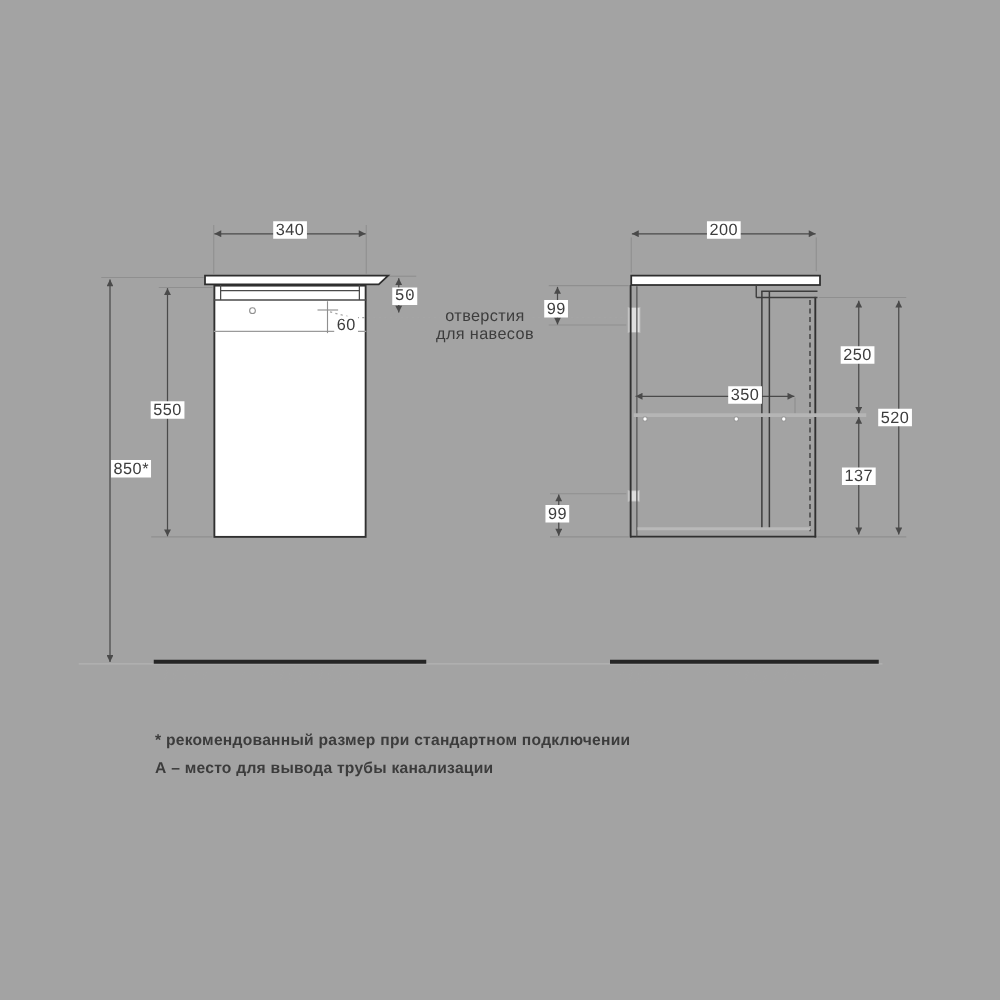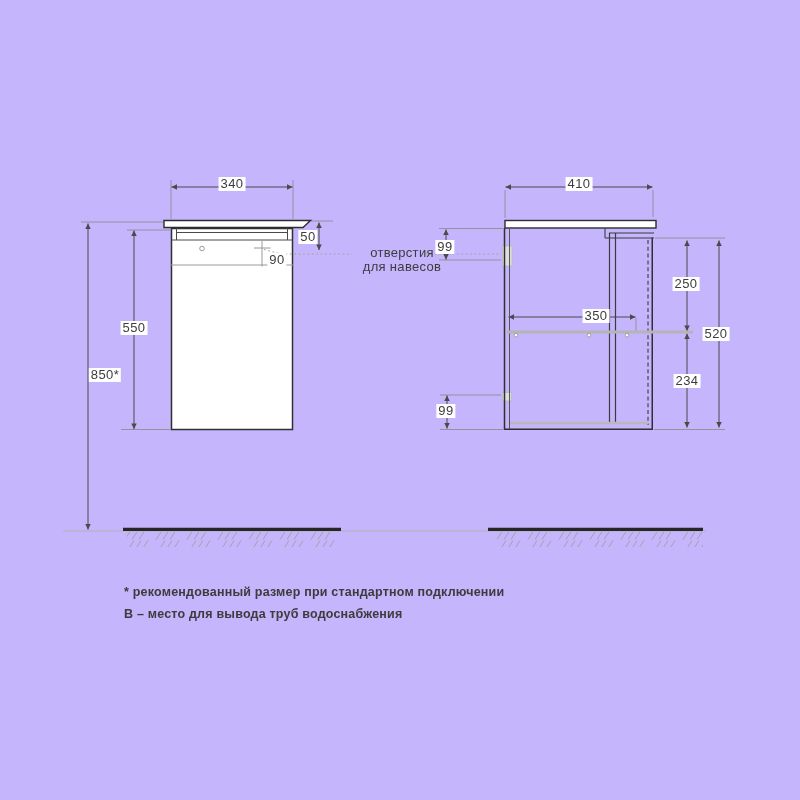--- a/index.html
+++ b/index.html
@@ -1,30 +1,30 @@
 <!DOCTYPE html>
 <html><head>
 <meta charset="utf-8">
 <style>
   html,body{margin:0;padding:0;background:#ffffff;}
   #stage{
-    position:relative;width:800px;height:800px;background:#c4b5fd;overflow:hidden;
+    position:relative;width:800px;height:800px;background:#a3a3a3;overflow:hidden;
     font-family:"Liberation Sans","DejaVu Sans",sans-serif;
   }
   #stage svg{position:absolute;left:0;top:0;}
   .dim-label{
     position:absolute;transform:translate(-50%,-50%);
     background:#ffffff;padding:0 2px;
     font-size:13px;letter-spacing:0.4px;color:#3d3d3d;white-space:nowrap;
     z-index:5;line-height:14px;
   }
   .callout{
     position:absolute;left:388px;top:260px;transform:translate(-50%,-50%);
     text-align:center;font-size:13px;line-height:14px;letter-spacing:0.3px;
-    color:#3d3d3d;white-space:nowrap;z-index:5;margin-left:14px;
+    color:#3d3d3d;white-space:nowrap;z-index:5;
   }
   .notes{
     position:absolute;left:124px;top:581px;z-index:5;
     font-size:12.5px;line-height:22px;letter-spacing:0.2px;color:#3c3c3c;font-weight:bold;
   }
   .note-line{white-space:nowrap;}
 </style>
 </head>
 <body>
 
@@ -138,36 +138,36 @@
     <g>
       <line x1="63" y1="531" x2="706" y2="531" stroke="#b3b3b3" stroke-width="1"></line>
       <line x1="123" y1="529.4" x2="341" y2="529.4" stroke="#262626" stroke-width="3.2"></line>
       <line x1="488" y1="529.4" x2="703" y2="529.4" stroke="#262626" stroke-width="3.2"></line>
       <rect x="127" y="532" width="212" height="15" fill="url(#hatch)"></rect>
       <rect x="491" y="532" width="212" height="15" fill="url(#hatch)"></rect>
     </g>
   </svg>
 
   <div class="dim-label" style="left:232px;top:184px;">340</div>
-  <div class="dim-label" style="left:308px;top:237px;">50</div>
-  <div class="dim-label" style="left:277px;top:260px;">90</div>
+  <div class="dim-label" style="left:324px;top:237px;font-family:Liberation Mono, monospace;">50</div>
+  <div class="dim-label" style="left:277px;top:260px;">60</div>
   <div class="dim-label" style="left:134px;top:328px;text-align:center;">550</div>
   <div class="dim-label" style="left:89px;top:375px;margin-left:16px;">850*</div>
 
-  <div class="dim-label" style="left:579px;top:184px;">410</div>
+  <div class="dim-label" style="left:579px;top:184px;">200</div>
   <div class="dim-label" style="left:445px;top:247px;">99</div>
   <div class="dim-label" style="left:572px;top:316px;margin-left:24px;">350</div>
   <div class="dim-label" style="left:686px;top:284px;text-align:right;">250</div>
-  <div class="dim-label" style="left:687px;top:381px;">234</div>
+  <div class="dim-label" style="left:687px;top:381px;">137</div>
   <div class="dim-label" style="left:716px;top:334px;">520</div>
   <div class="dim-label" style="left:446px;top:411px;">99</div>
 
   <div class="callout">
     <div>отверстия</div>
     <div>для навесов</div>
   </div>
 
   <div class="notes">
     <div class="note-line">* рекомендованный размер при стандартном подключении</div>
-    <div class="note-line">В – место для вывода труб водоснабжения</div>
+    <div class="note-line">А – место для вывода трубы канализации</div>
   </div>
 
 </div>
 
 </body></html>

